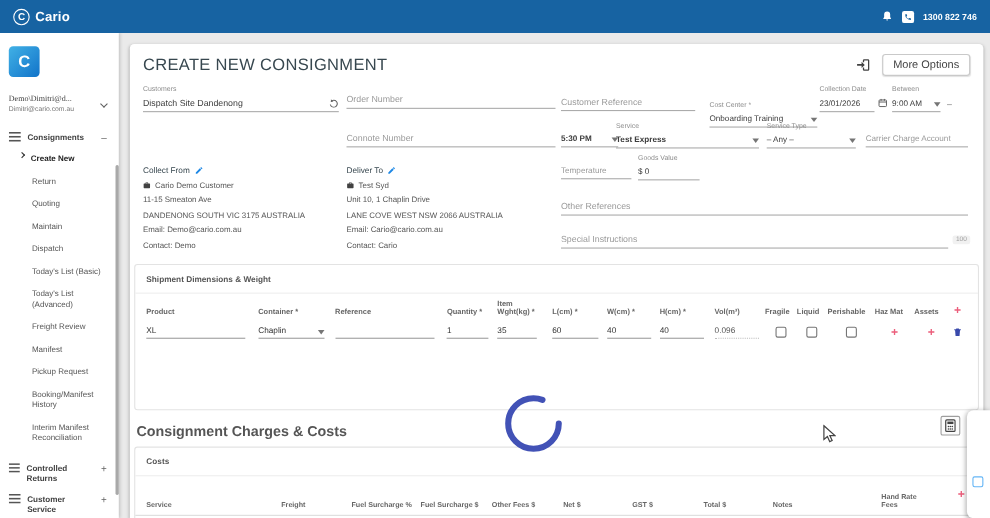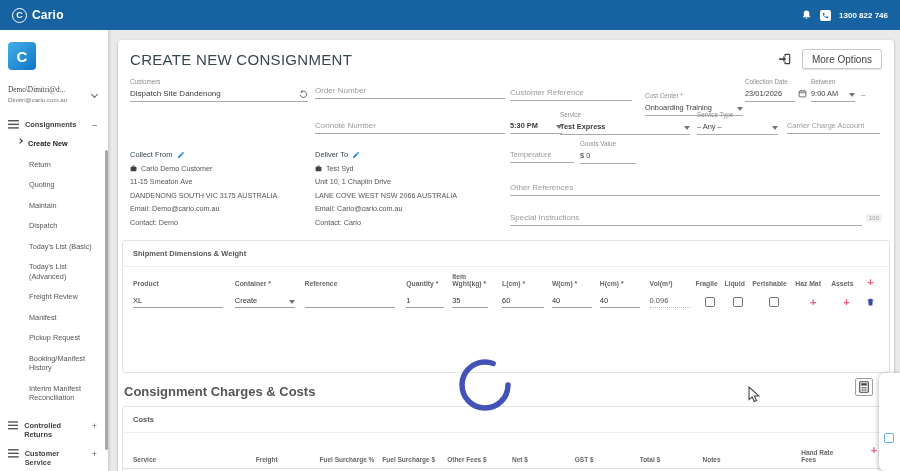--- a/index.html
+++ b/index.html
@@ -360,21 +360,21 @@
           </span>
       </div>
       <div class="ship-row">
         <span style="width:102px;">
             <span class="cellu" style="width:90px;">
               <span>XL</span>
             </span>
           </span>
         <span style="width:70px;">
             <span class="cellu" style="width:60px;">
-              <span>Create</span>
+              <span>Chaplin</span>
               <span class="caret"></span>
             </span>
           </span>
         <span style="width:102px;">
             <span class="cellu" style="width:90px;">&nbsp;</span>
           </span>
         <span style="width:46px;">
             <span class="cellu" style="width:38px;">
               <span>1</span>
             </span>

